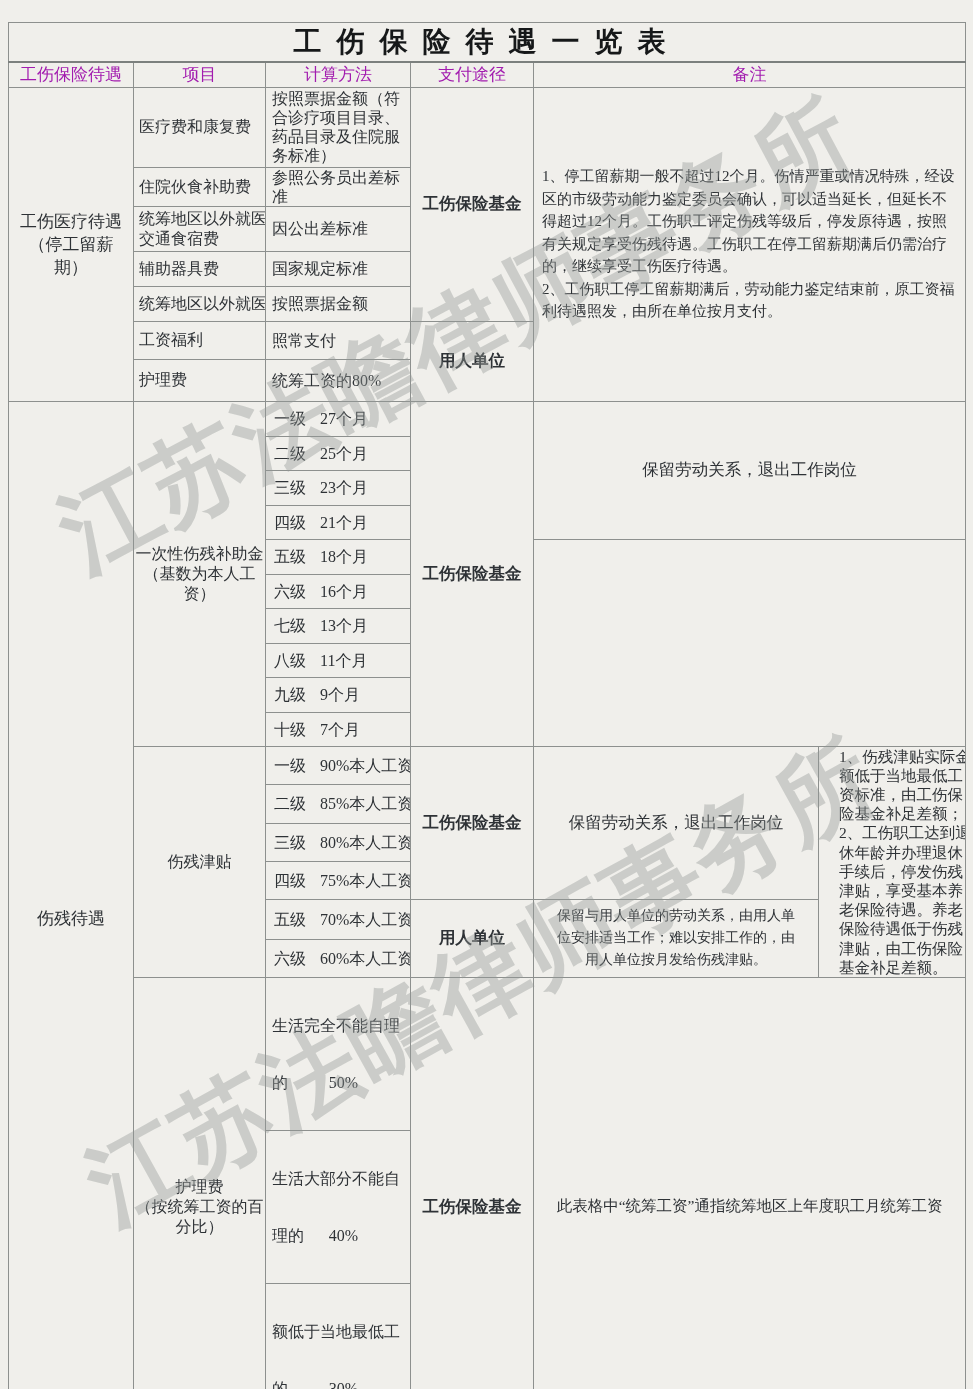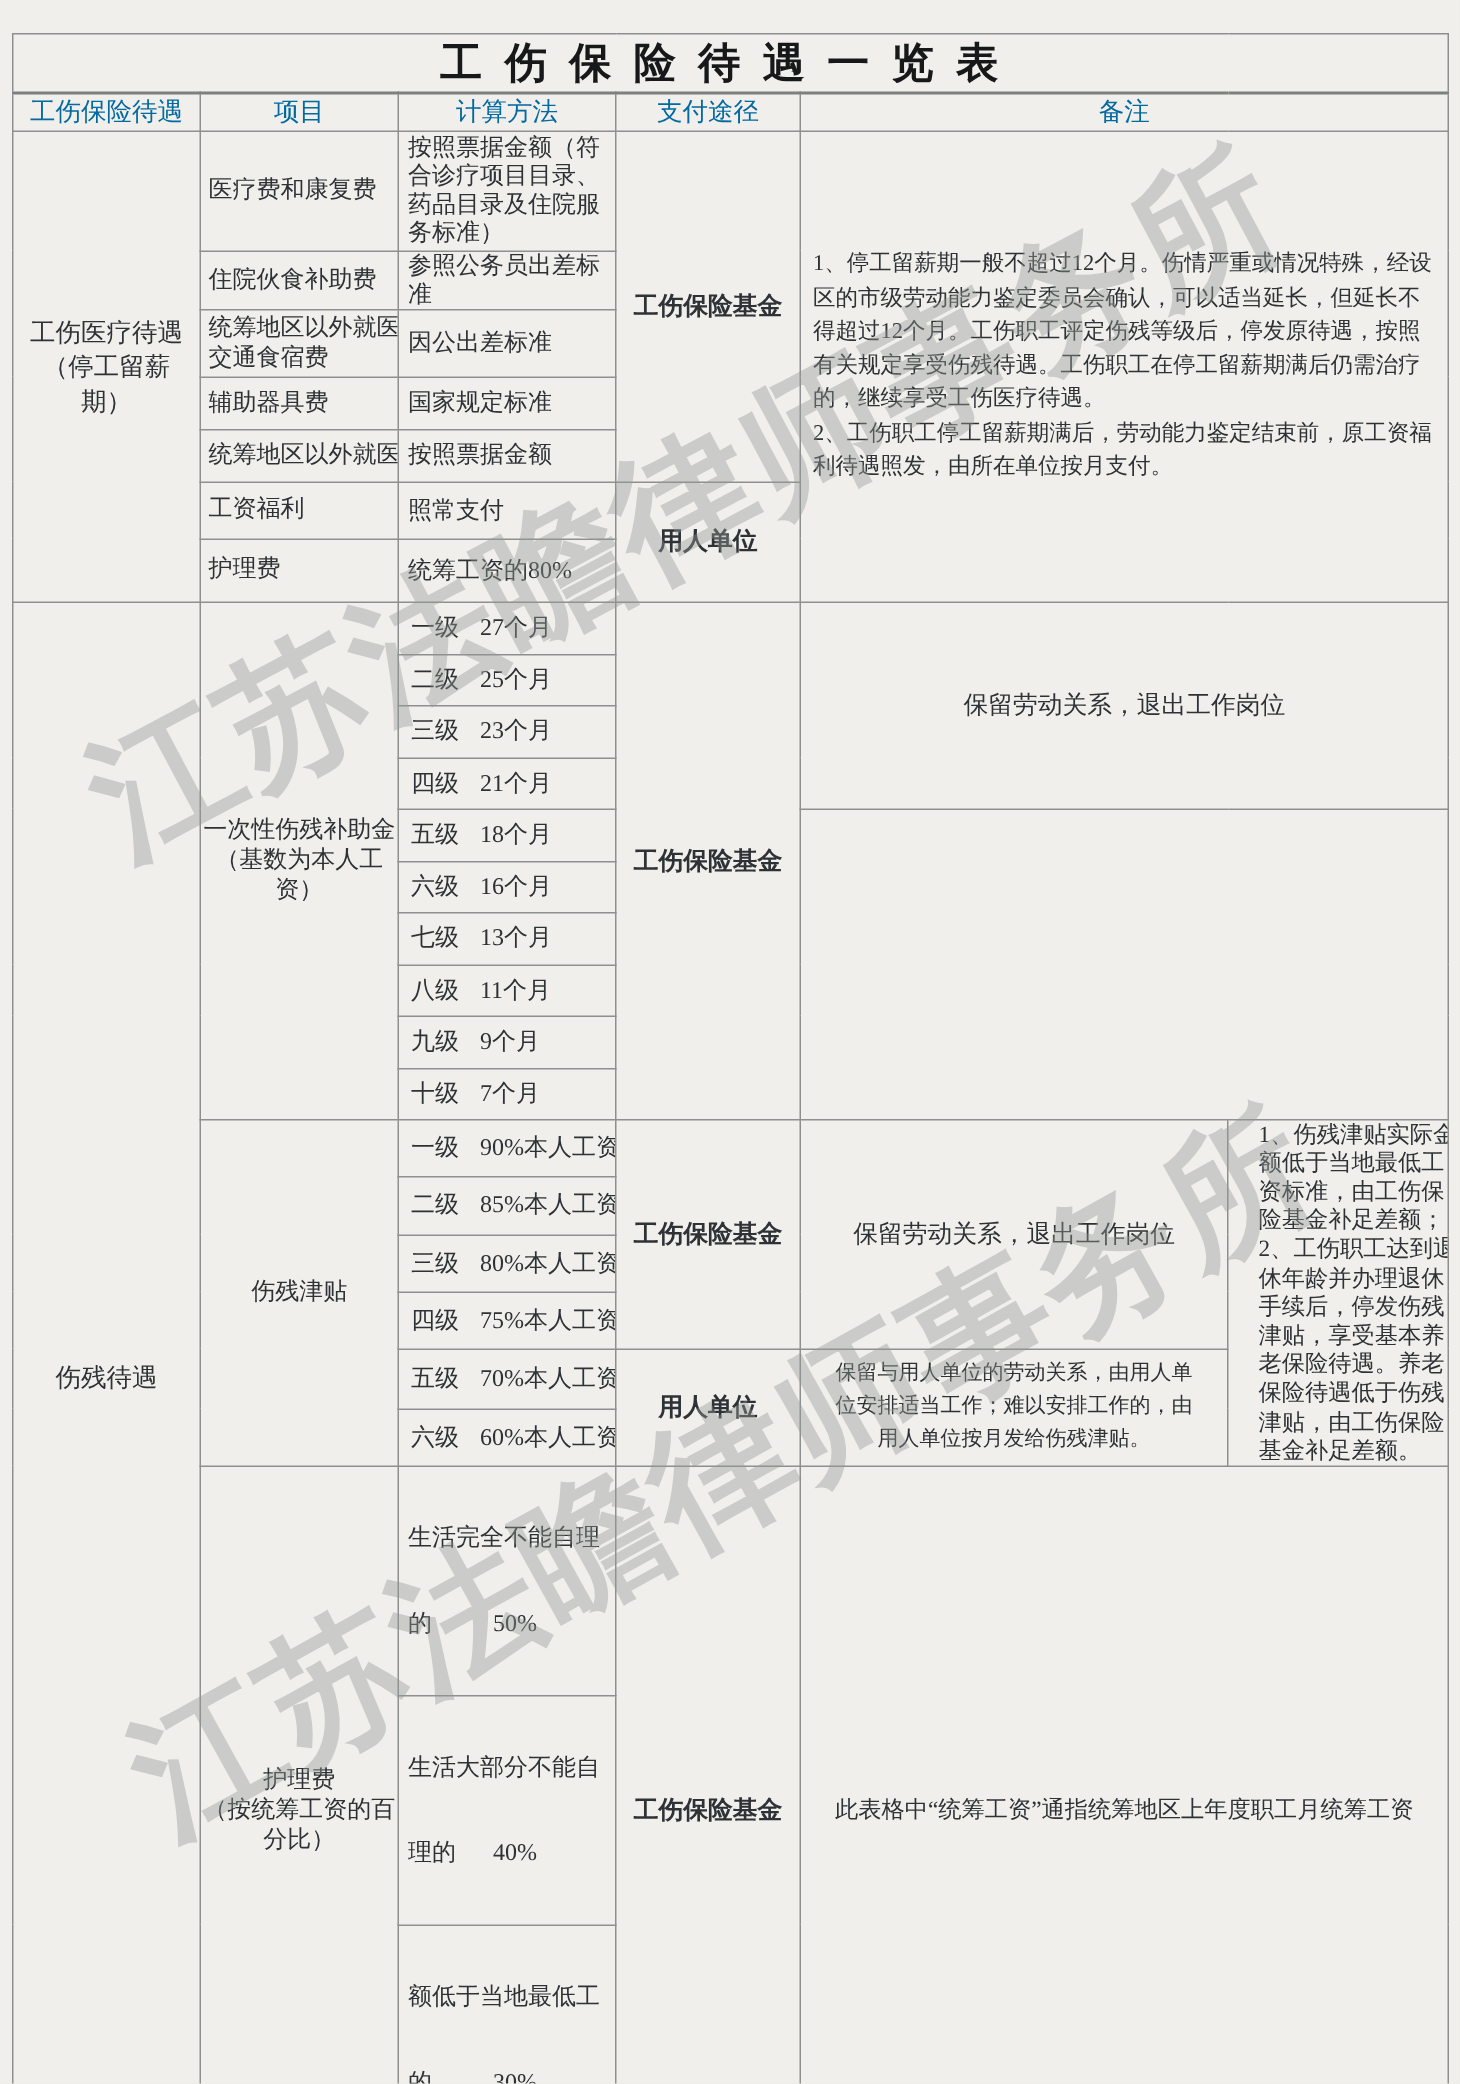--- a/index.html
+++ b/index.html
@@ -24,21 +24,21 @@
     color:#2e3236;
     overflow:hidden;
     padding:0;
     margin-top:11px;
   }
   .title-cell {
     text-align:center; font-size:28px; font-weight:bold;
     letter-spacing:15px; color:#161819;
     border-bottom:2px solid #7c807e;
   }
-  .hdr { text-align:center; font-size:17px; color:#0369a1; }
+  .hdr { text-align:center; font-size:17px; color:#a21caf; }
   .c1  { text-align:center; white-space:pre; font-size:17px; line-height:23px; }
   .c2  { text-align:left; padding-left:5px; white-space:pre; font-size:16px; line-height:20px; }
   .c2.ctr { text-align:center; padding-left:0; }
   .c3  { text-align:left; padding-left:6px; white-space:pre; font-size:16px; line-height:19px; }
   .c4  { text-align:center; font-size:16.5px; white-space:pre;font-weight:bold; }
   .rem { text-align:left; padding:2px 8px; white-space:pre-line; font-size:15px; line-height:22.5px; }
   .rem-one { text-align:center; font-size:16.5px; white-space:pre; }
   .rem-mid { text-align:center; padding:0 10px; white-space:pre; font-size:14px; line-height:22px; }
   .rem-notes { text-align:left; padding:0 20px; white-space:pre; font-size:15.5px; line-height:19.2px; }
   .grade .g { display:inline-block; min-width:46px; }

